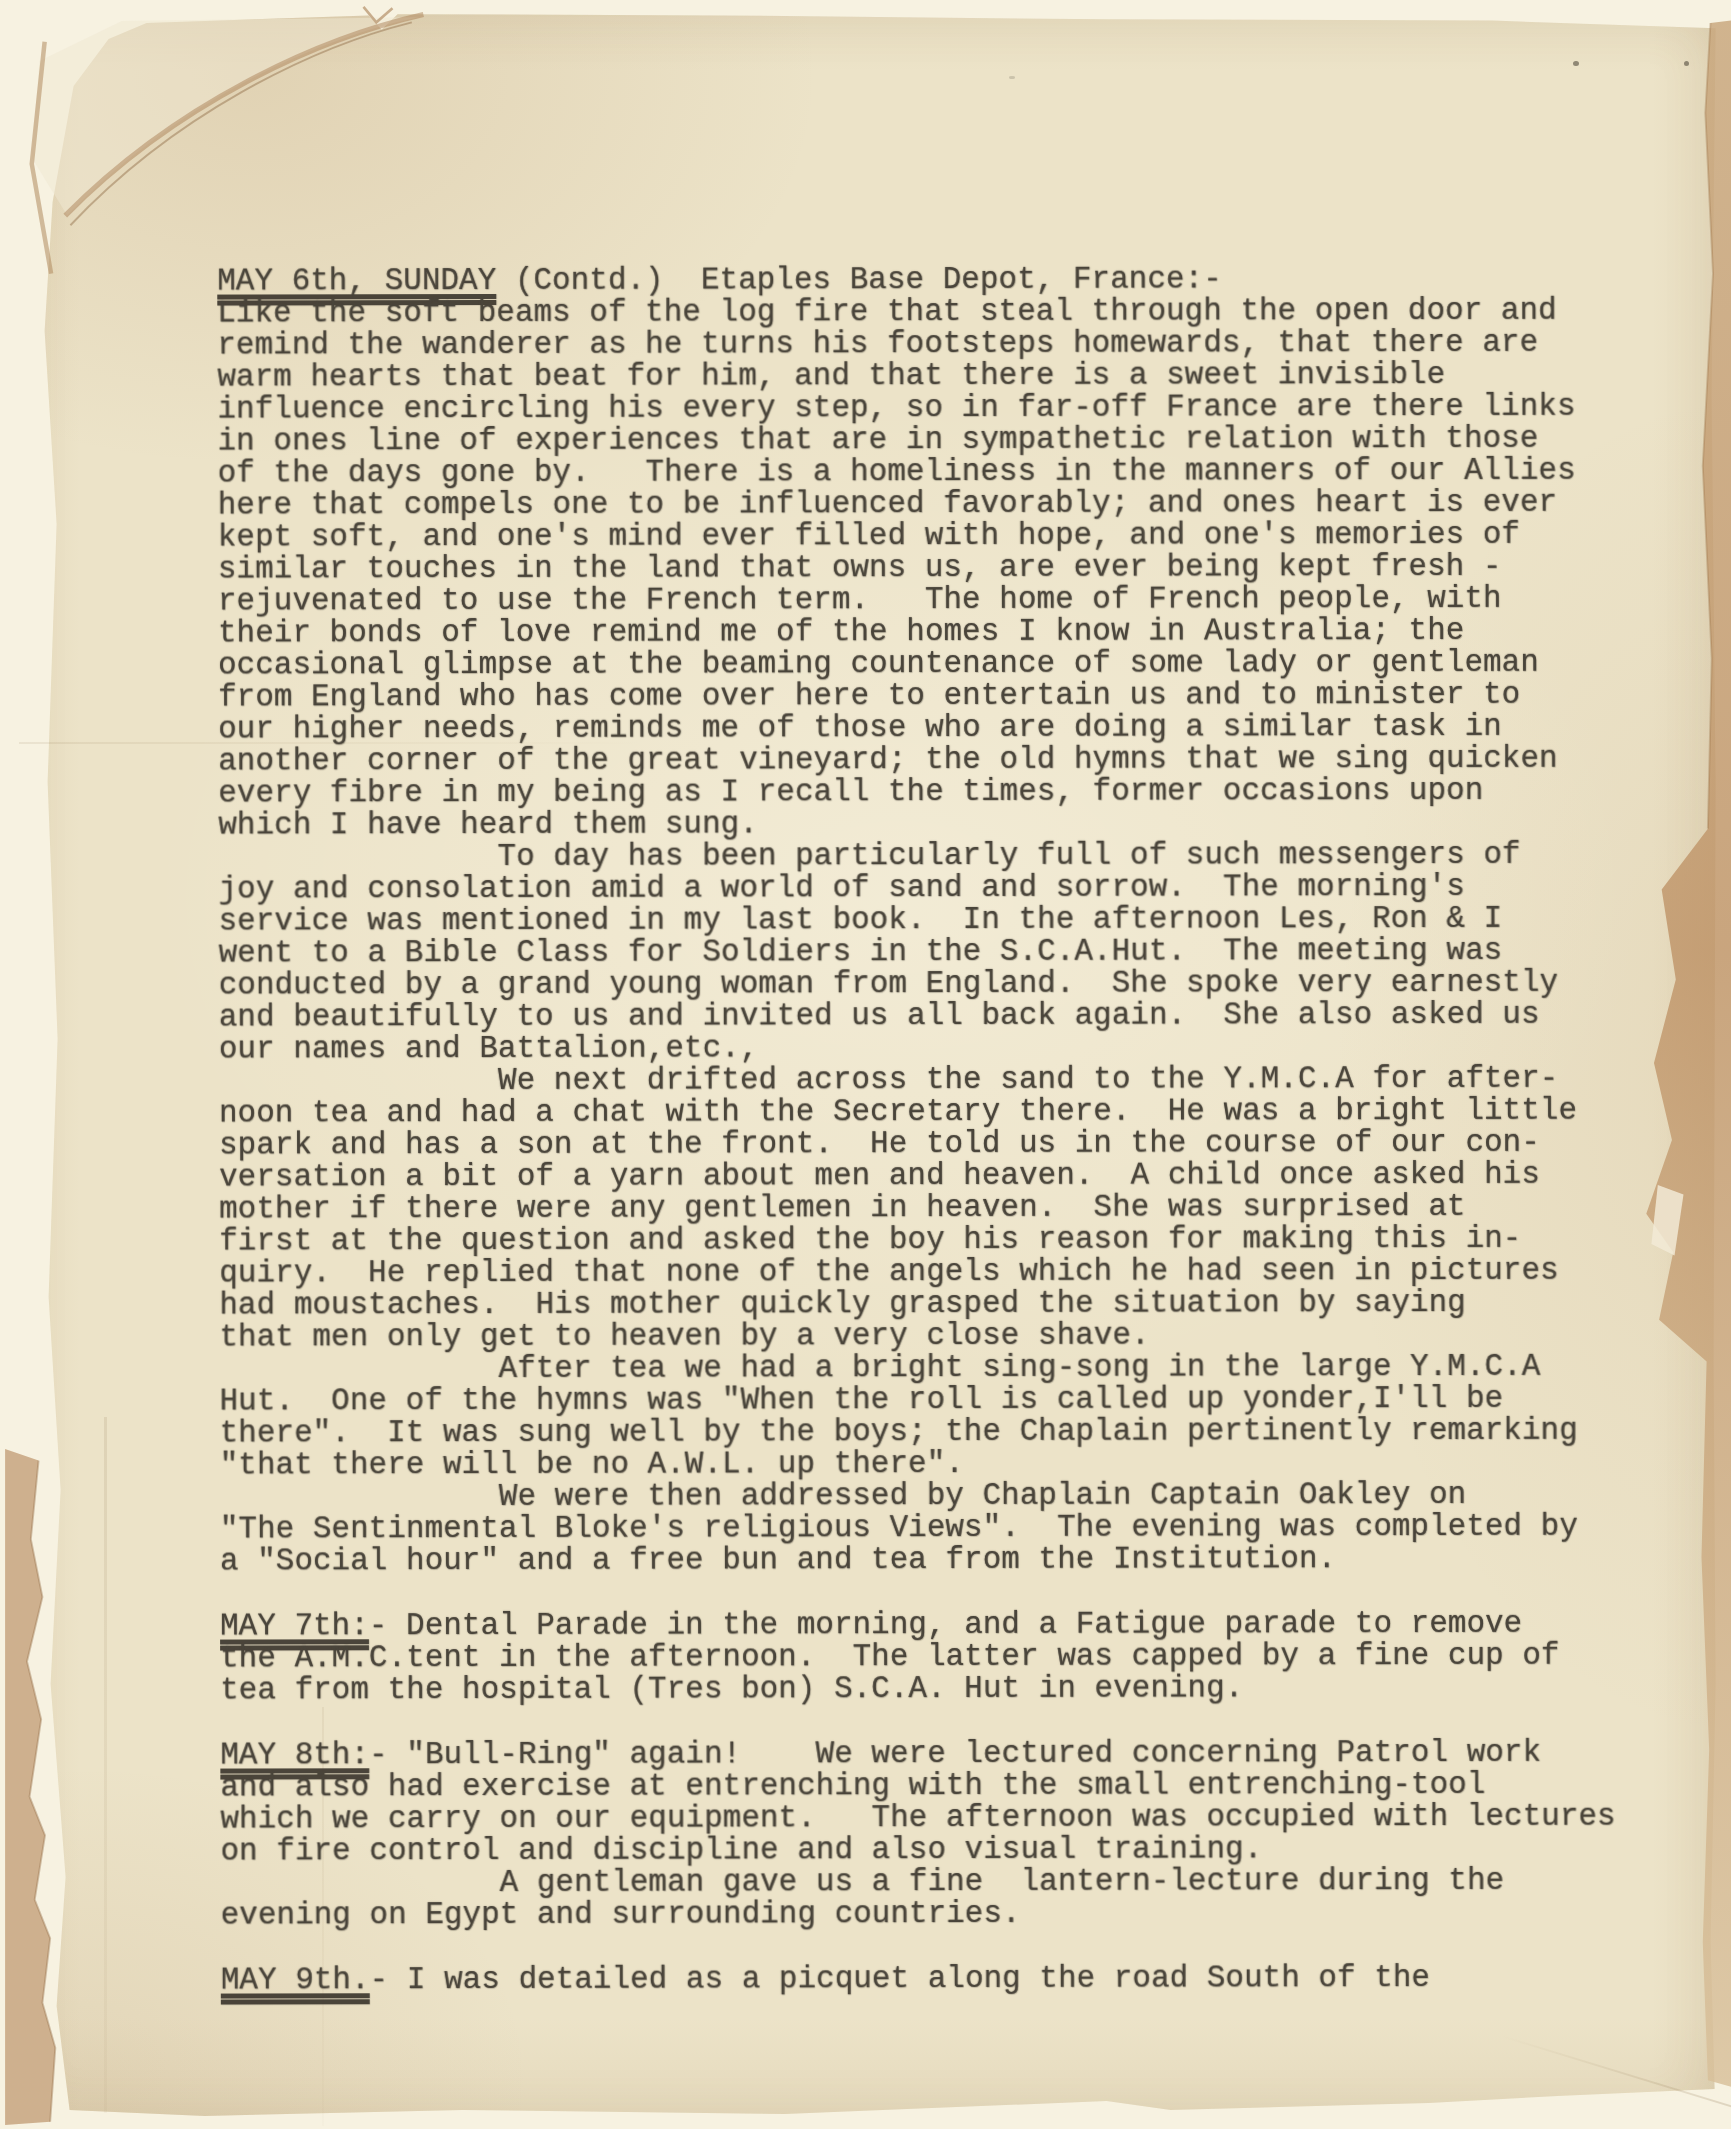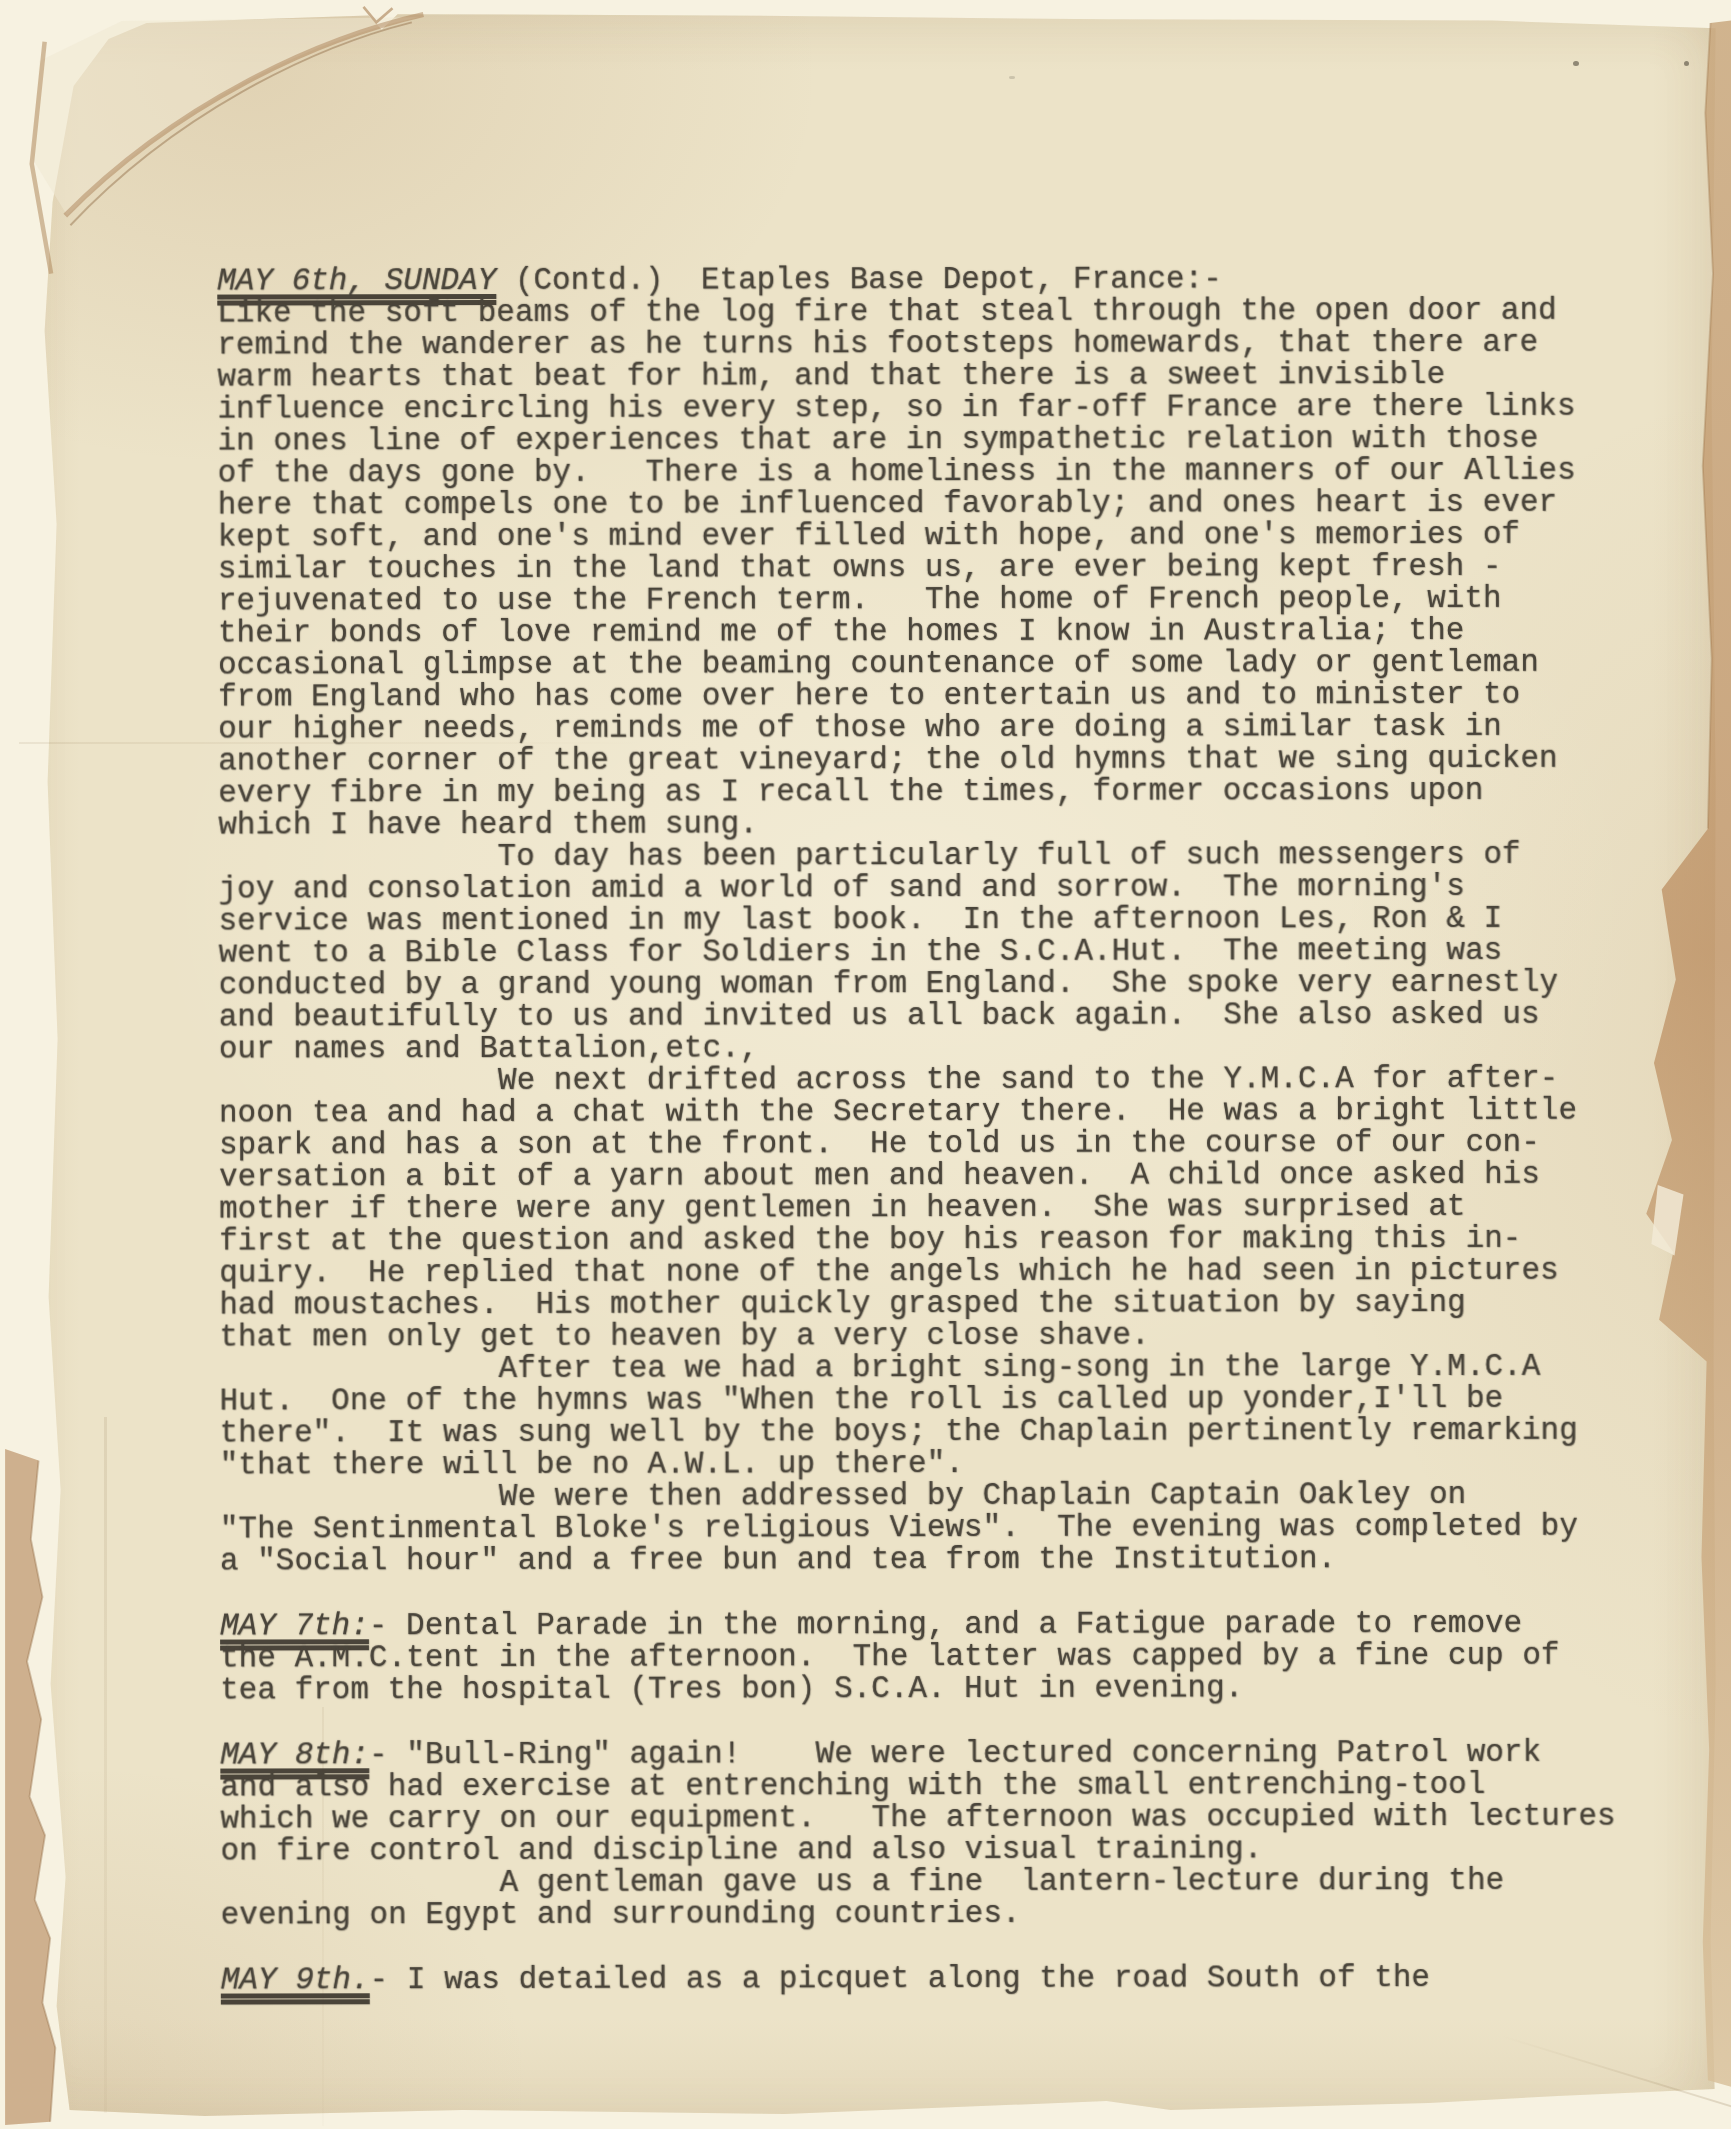--- a/index.html
+++ b/index.html
@@ -58,21 +58,20 @@
     transform:rotate(-.12deg);
     z-index:5;
   }
   .section + .section{margin-top:33px;}
   .date-label{
     text-decoration-line:underline;
     text-decoration-style:double;
     text-decoration-thickness:4.5px;
     text-underline-offset:4.5px;
     text-decoration-color:rgba(66,60,50,.85);
-    font-style:italic;
   }
 </style>
 </head>
 <body>
 
 <div class="scan">
 
   <div class="paper"></div>
 
   <svg class="edge-svg" style="left:1636px;top:13px;" width="95" height="2087" viewBox="0 0 148 3240">

